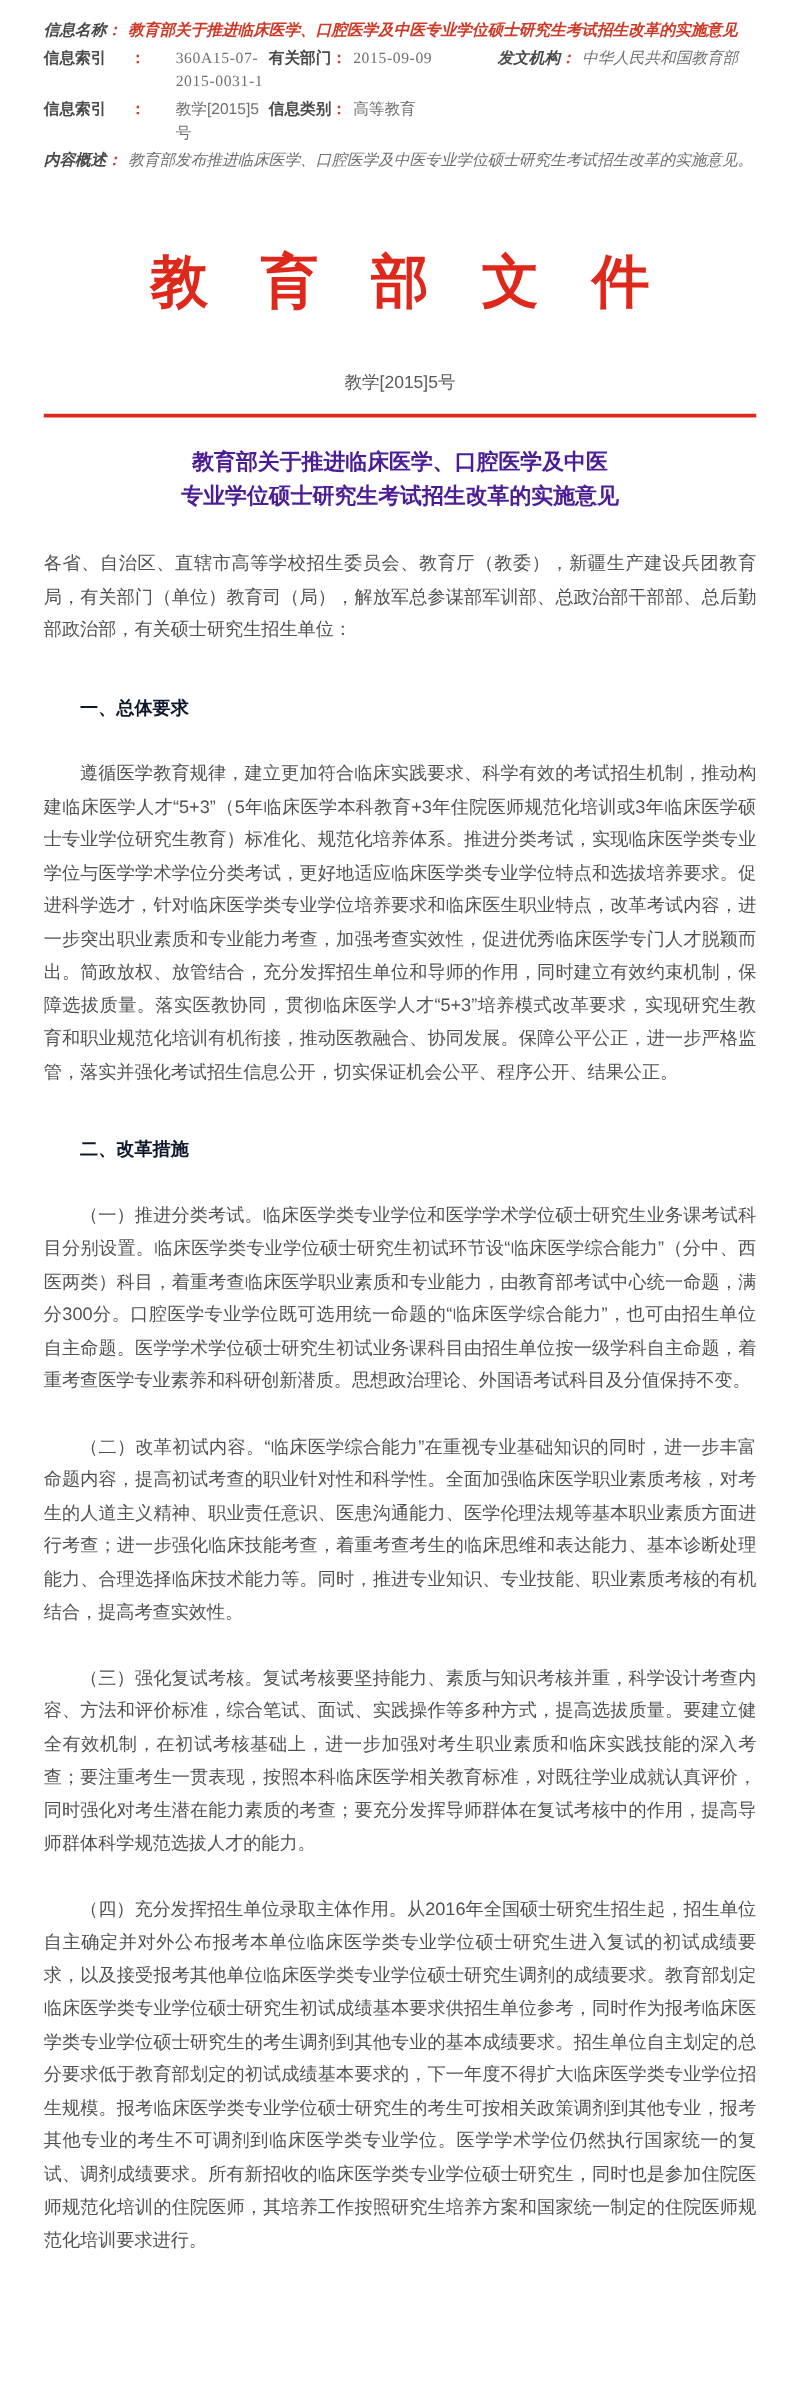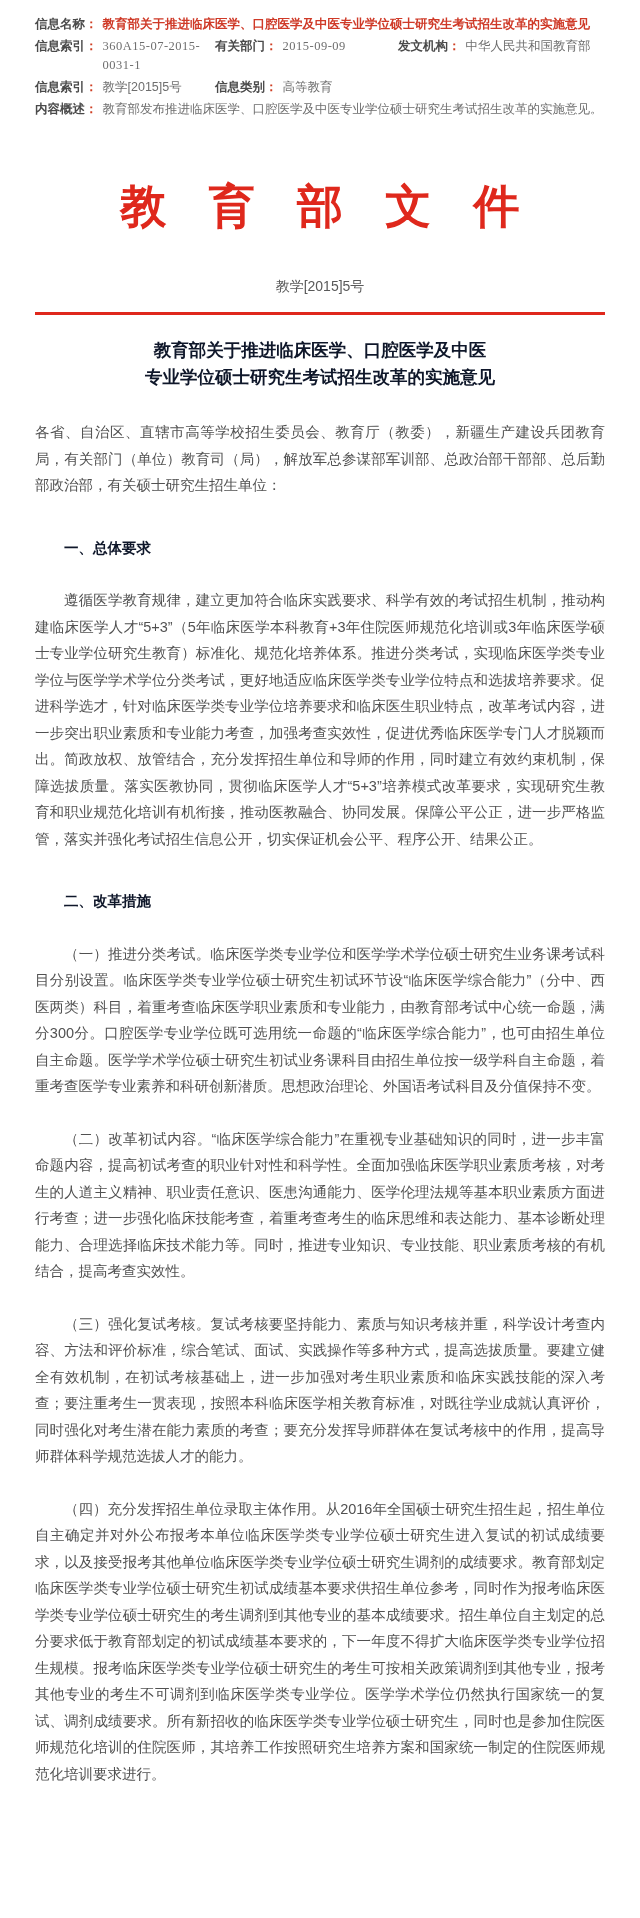--- a/index.html
+++ b/index.html
@@ -8,23 +8,23 @@
     font-family: "Liberation Sans", "DejaVu Sans", sans-serif;
     color: #515151;
     -webkit-font-smoothing: antialiased;
   }
   .page { padding: 10px 35px 28px 35px; }
 
   
   .meta { font-size: 12.5px; line-height: 19px; padding: 2px 0 6px 0; }
   .meta-row { display: flex; margin: 3px 0; align-items: baseline; }
   .meta-cell { display: flex; align-items: baseline; }
-  .meta-cell.c1 { flex: 0 0 180px; }
+  .meta-cell.c1 { flex: 0 0 180px; gap: 19px; }
   .meta-cell.c2 { flex: 0 0 183px; }
-  .meta-cell.c3 { flex: 1 1 auto; }
+  .meta-cell.c3 { flex: 1 1 auto; font-style: italic; }
   .meta-label { font-weight: bold; color: #4a4a4a; white-space: nowrap; }
   .meta-colon { font-weight: bold; color: #cf3e22; margin-right: 5px; white-space: pre; }
   .meta-value { color: #6e6e6e; }
   .meta-value.red { color: #cf3a28; font-weight: bold; }
   .meta-value.serif { font-family: "Liberation Serif", serif; letter-spacing: 0.5px; }
 
   
   .banner {
     text-align: center;
     color: #df281c;
@@ -47,21 +47,21 @@
     border-top: 3px solid #df281c;
     margin: 0 0 22px 0;
   }
 
   
   .doc-title {
     text-align: center;
     font-weight: bold;
     font-size: 17.5px;
     line-height: 27px;
-    color: #0f172a;
+    color: #4c1d95;
     margin: 0 0 28px 0;
   }
 
   
   .block { font-size: 14.5px; line-height: 26.5px; margin: 26px 0; text-align: justify; }
   .block.address { text-indent: 0; }
   .block.para { text-indent: 2em; }
   .block.heading { font-weight: bold; text-indent: 2em; color: #0f172a; margin: 36px 0 26px 0; }
 </style>
 </head>

